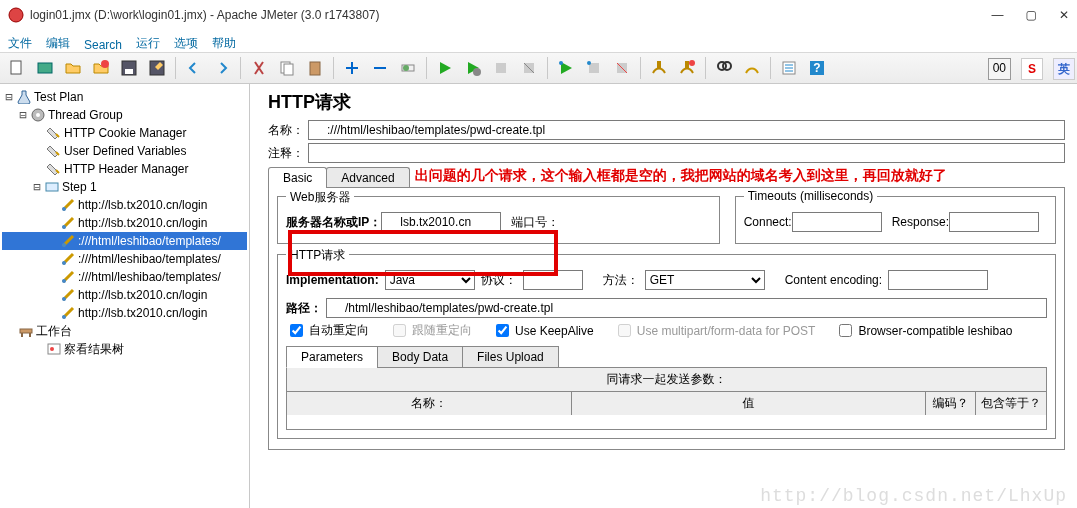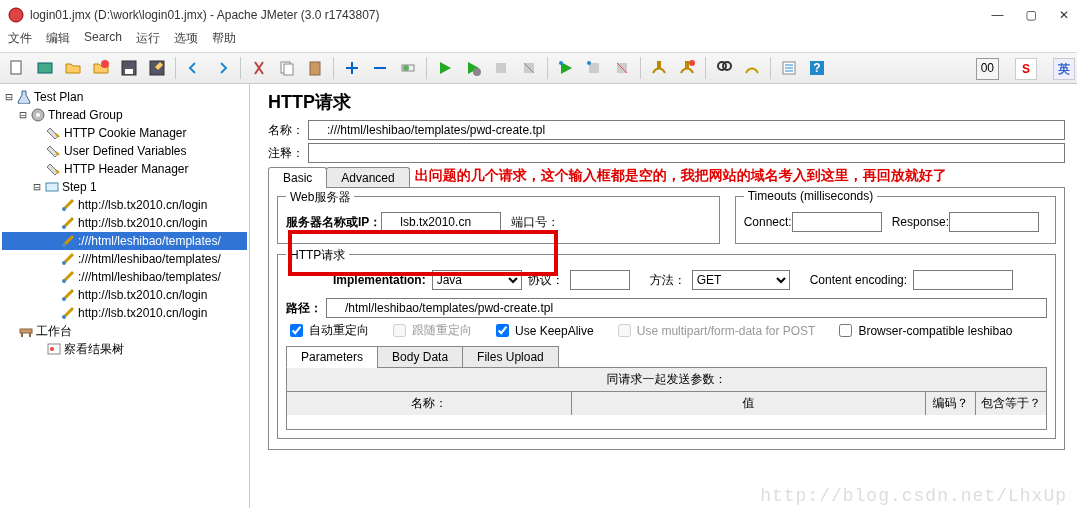--- a/index.html
+++ b/index.html
@@ -1,21 +1,21 @@
 <!DOCTYPE html>
 <html><head>
 <meta charset="utf-8">
 <style>
 *{box-sizing:border-box;font-family:"Microsoft YaHei",Arial,sans-serif;font-size:12px;}
 body{margin:0;background:#fff;width:1077px;height:508px;overflow:hidden;position:relative;}
 .titlebar{height:30px;display:flex;align-items:center;padding:0 8px;color:#333;}
 .titlebar .title{flex:1;}
 .winbtns{display:flex;gap:22px;color:#333;font-size:13px;}
 .winbtns span{cursor:default;}
-.menubar{height:22px;display:flex;align-items:flex-start;padding:0 8px;gap:14px;color:#404040;}
+.menubar{height:22px;display:flex;align-items:flex-end;padding:0 8px;gap:14px;color:#0369a1;}
 .toolbar{height:32px;background:linear-gradient(#f7f7f7,#ececec);border-top:1px solid #d8d8d8;border-bottom:1px solid #c8c8c8;display:flex;align-items:center;padding:0 4px;gap:2px;}
 .tbtn{width:26px;height:26px;display:inline-flex;align-items:center;justify-content:center;border:1px solid transparent;border-radius:2px;}
 .tbtn svg{width:18px;height:18px;}
 .tsep{width:1px;height:22px;background:#c8c8c8;margin:0 3px;}
 .content{display:flex;height:calc(508px - 30px - 22px - 32px);}
 .tree{width:250px;border-right:1px solid #c8c8c8;padding:4px 2px;overflow:hidden;color:#000;}
 .tn{white-space:nowrap;display:flex;align-items:center;height:18px;cursor:default;}
 .tn.sel{background:#3075d6;color:#fff;}
 .tog{width:10px;text-align:center;color:#555;display:inline-block;font-family:monospace;}
 .ticn{width:16px;height:16px;margin:0 2px;display:inline-flex;align-items:center;justify-content:center;}
@@ -35,21 +35,21 @@
 .redbox{position:absolute;border:4px solid #e10000;width:270px;height:46px;left:288px;top:230px;pointer-events:none;}
 select{border:1px solid #7a7a7a;height:20px;background:#fff;}
 .ptabs{display:flex;border-bottom:1px solid #888;}
 .ptab{border:1px solid #888;padding:3px 14px;margin-right:-1px;margin-bottom:-1px;background:#eaeaea;}
 .ptab.act{background:#fff;border-bottom-color:#fff;}
 .grid{border:1px solid #888;border-top:none;}
 .ghead{background:#eee;border-bottom:1px solid #888;text-align:center;padding:3px;}
 .gcols{display:flex;}
 .gcol{border-right:1px solid #888;text-align:center;padding:3px;background:#eee;}
 .watermark{position:absolute;right:10px;bottom:2px;font-size:18px;color:#ddd;font-family:"Courier New";letter-spacing:1px;}
-.ime{position:absolute;top:58px;right:2px;display:flex;gap:16px;}
+.ime{position:absolute;top:58px;right:2px;display:flex;gap:10px;}
 .ime div{width:22px;height:22px;border:1px solid #ccc;display:flex;align-items:center;justify-content:center;font-weight:bold;}
 label{display:flex;align-items:center;gap:3px;}
 </style>
 </head>
 <body>
 
 <div class="titlebar">
   <span style="margin-right:6px;">
     <svg width="16" height="16">
         <circle cx="8" cy="8" r="7" fill="#d44" stroke="#900"></circle>
@@ -416,26 +416,26 @@
               <input type="text" style="width: 90px;">
             <span style="margin-left:10px;">Response:</span>
               <input type="text" style="width: 90px;">
           </div>
         </div>
       </div>
 
       <div class="gbox" style="margin-top:10px;">
         <span class="gtitle">HTTP请求</span>
         <div class="row" style="gap:6px;">
-          <span style="font-weight:bold;margin-left:47px;">Implementation:</span>
+          <span style="font-weight:bold;">Implementation:</span>
           <select style="width:90px;"><option>Java</option></select>
           <span>协议：</span>
             <input type="text" style="width: 60px;">
           <span style="margin-left:14px;">方法：</span>
-          <select style="width:98px;"><option>GET</option></select>
+          <select style="width:120px;"><option>GET</option></select>
           <span style="margin-left:14px;">Content encoding:</span>
             <input type="text" style="width: 100px;">
         </div>
         <div class="row" style="margin-top:8px;">
           <span style="font-weight:bold;min-width:40px;">路径：</span>
           <input type="text" style="flex: 1 1 0%;" value="/html/leshibao/templates/pwd-create.tpl">
         </div>
         <div class="row" style="gap:20px;">
           <label>
               <input type="checkbox" checked="" style="">

